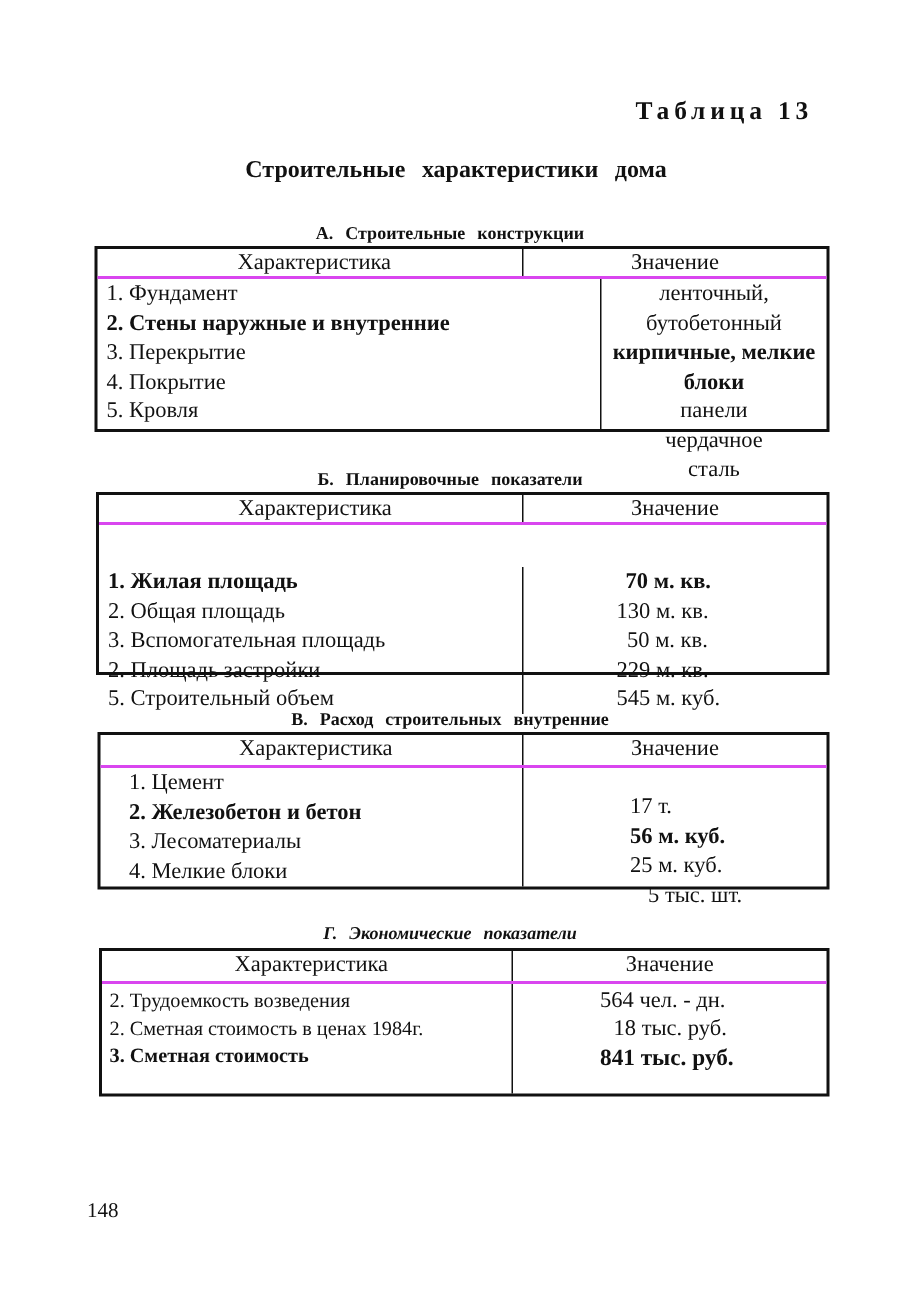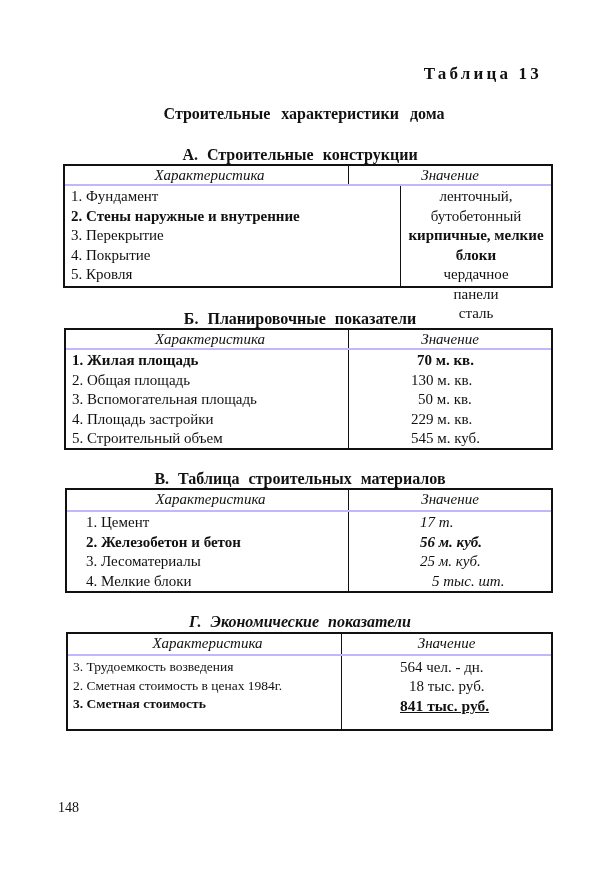--- a/index.html
+++ b/index.html
@@ -33,37 +33,36 @@
       font-size: 16px;
       word-spacing: 7px;
       padding-left: 4px;
     }
     .section-title {
       position: absolute;
       left: 0;
       width: 600px;
       text-align: center;
       font-weight: bold;
-      font-size: 16px;
+      font-size: 12px;
       word-spacing: 5px;
       line-height: 18px;
     }
     .tbl {
       position: absolute;
       border: 2px solid #111;
       box-sizing: border-box;
       font-size: 15px;
       line-height: 19.5px;
     }
     .tbl .hdr {
       display: flex;
-      border-bottom: 2px solid #c4b5fd;
+      border-bottom: 2px solid #d946ef;
       height: 20px;
       box-sizing: border-box;
-      font-style: italic;
     }
     .tbl .hdr .c1, .tbl .hdr .c2 {
       text-align: center;
       line-height: 18px;
     }
     .tbl .body {
       display: flex;
     }
     .tbl .c1 {
       box-sizing: border-box;
@@ -103,86 +102,86 @@
     <div class="c1" style="width:336px; padding-top:1px;">
       <div class="row">1. Фундамент</div>
       <div class="row bold">2. Стены наружные и внутренние</div>
       <div class="row">3. Перекрытие</div>
       <div class="row">4. Покрытие</div>
       <div class="row">5. Кровля</div>
     </div>
     <div class="c2 center" style="flex:1; padding-top:1px;">
       <div>ленточный, бутобетонный</div>
       <div class="bold">кирпичные, мелкие блоки</div>
+      <div>панели</div>
       <div>чердачное</div>
-      <div>панели</div>
       <div>сталь</div>
     </div>
   </div>
 </div>
 
 <div class="section-title" style="top:310px;">Б. Планировочные показатели</div>
 <div class="tbl" style="left:64px; top:328px; width:489px; height:122px;">
   <div class="hdr">
     <div class="c1" style="width:283px;">Характеристика</div>
     <div class="c2" style="flex:1;">Значение</div>
   </div>
-  <div class="body" style="height:98px;">
+  <div class="body" style="height:98px;margin-top:28px;">
     <div class="c1" style="width:283px; padding-top:1px;">
       <div class="row bold">1. Жилая площадь</div>
       <div class="row">2. Общая площадь</div>
       <div class="row">3. Вспомогательная площадь</div>
-      <div class="row">4. Площадь застройки</div>
+      <div class="row">2. Площадь застройки</div>
       <div class="row">5. Строительный объем</div>
     </div>
     <div class="c2" style="flex:1; padding-top:1px; padding-left:62px;">
       <div class="bold" style="padding-left:6px;">70 м. кв.</div>
       <div>130 м. кв.</div>
       <div style="padding-left:7px;">50 м. кв.</div>
       <div>229 м. кв.</div>
       <div>545 м. куб.</div>
     </div>
   </div>
 </div>
 
-<div class="section-title" style="top:470px;">В. Таблица строительных материалов</div>
+<div class="section-title" style="top:470px;">В. Расход строительных внутренние</div>
 <div class="tbl" style="left:65px; top:488px; width:488px; height:105px;">
   <div class="hdr" style="height:22px;">
     <div class="c1" style="width:282px;">Характеристика</div>
     <div class="c2" style="flex:1;">Значение</div>
   </div>
   <div class="body" style="height:79px;">
     <div class="c1" style="width:282px; padding-top:1px;padding-left:19px;">
       <div class="row">1. Цемент</div>
       <div class="row bold">2. Железобетон и бетон</div>
       <div class="row">3. Лесоматериалы</div>
       <div class="row">4. Мелкие блоки</div>
     </div>
-    <div class="c2" style="flex:1; padding-top:1px; padding-left:71px;font-style:italic;">
+    <div class="c2" style="flex:1; padding-top:17px; padding-left:71px;">
       <div>17 т.</div>
       <div class="bold">56 м. куб.</div>
       <div>25 м. куб.</div>
       <div style="padding-left:12px;">5 тыс. шт.</div>
     </div>
   </div>
 </div>
 
 <div class="section-title" style="top:613px;font-style:italic;">Г. Экономические показатели</div>
 <div class="tbl" style="left:66px; top:632px; width:487px; height:99px;">
   <div class="hdr" style="height:22px;">
     <div class="c1" style="width:274px;">Характеристика</div>
     <div class="c2" style="flex:1;">Значение</div>
   </div>
   <div class="body" style="height:73px;">
     <div class="c1 small" style="width:274px; padding-top:2px; padding-left:5px; line-height:18.5px;">
-      <div class="row">3. Трудоемкость возведения</div>
+      <div class="row">2. Трудоемкость возведения</div>
       <div class="row">2. Сметная стоимость в ценах 1984г.</div>
       <div class="row bold">3. Сметная стоимость</div>
     </div>
     <div class="c2" style="flex:1; padding-top:2px; padding-left:58px; font-size:15px; line-height:19px;">
       <div>564 чел. - дн.</div>
       <div style="padding-left:9px;">18 тыс. руб.</div>
-      <div class="bold" style="font-size:15.5px;text-decoration:underline;">841 тыс. руб.</div>
+      <div class="bold" style="font-size:15.5px;">841 тыс. руб.</div>
     </div>
   </div>
 </div>
 
 <div class="page-number">148</div>
 
 </body></html>

